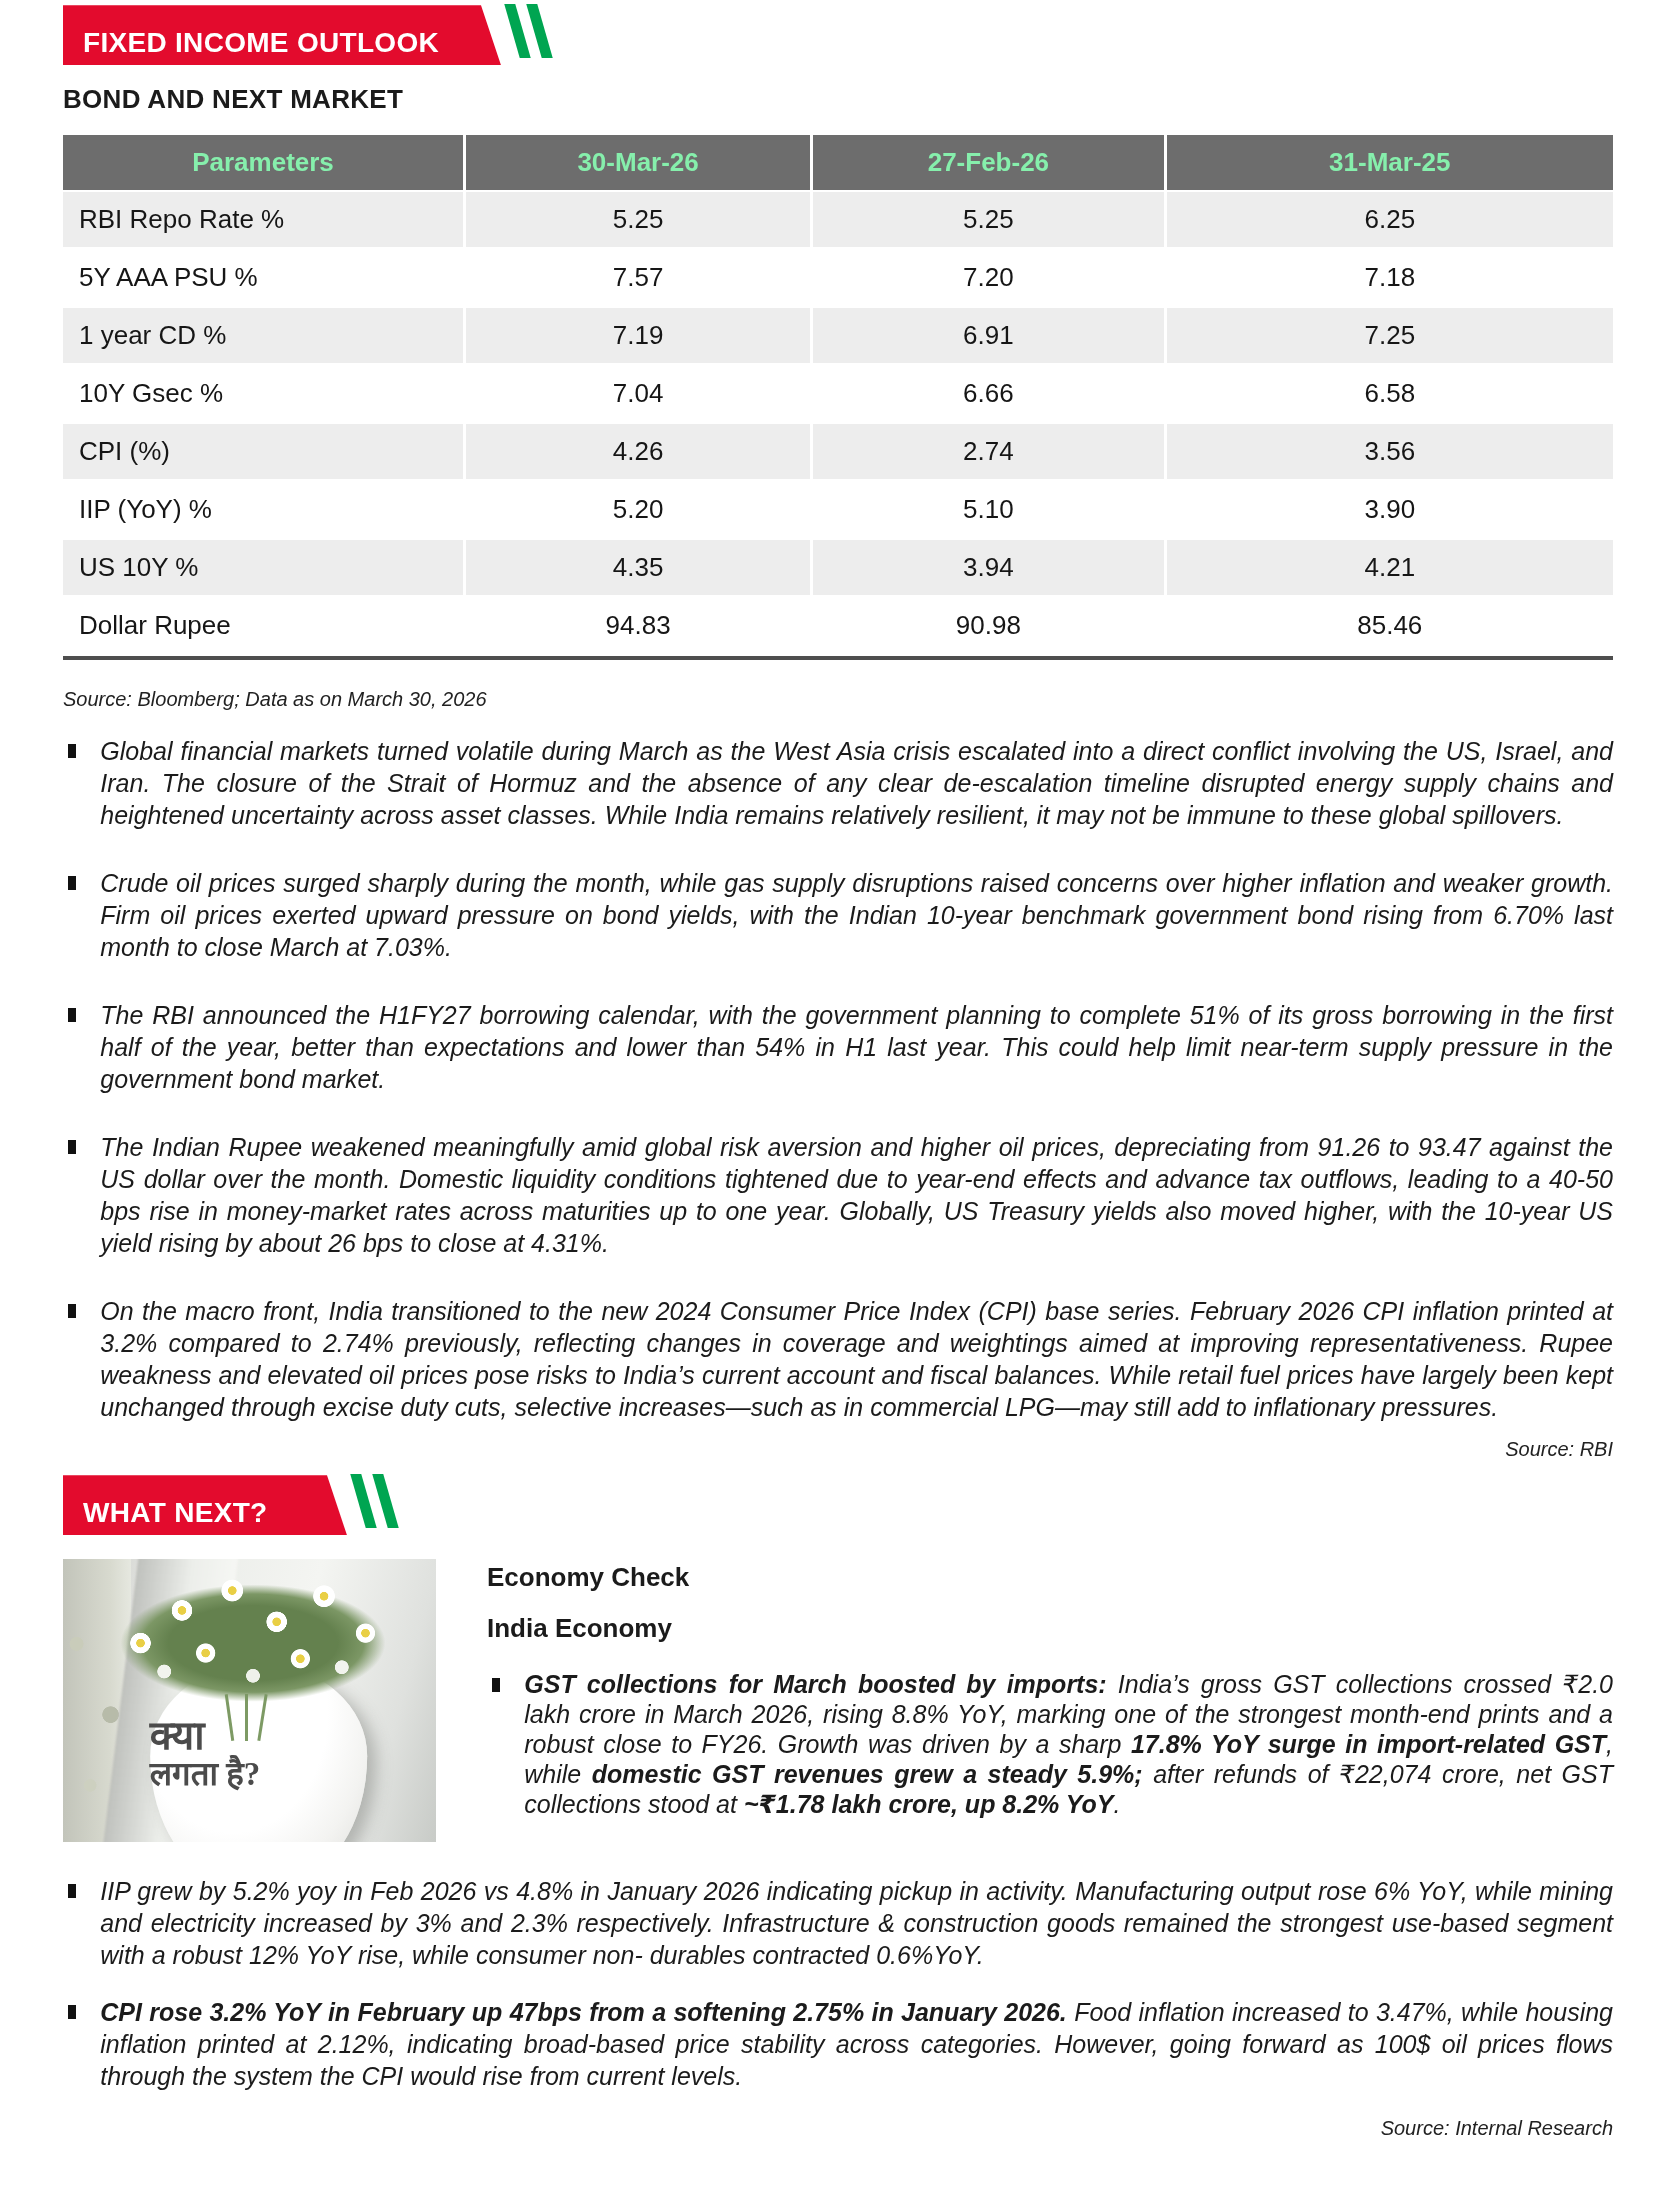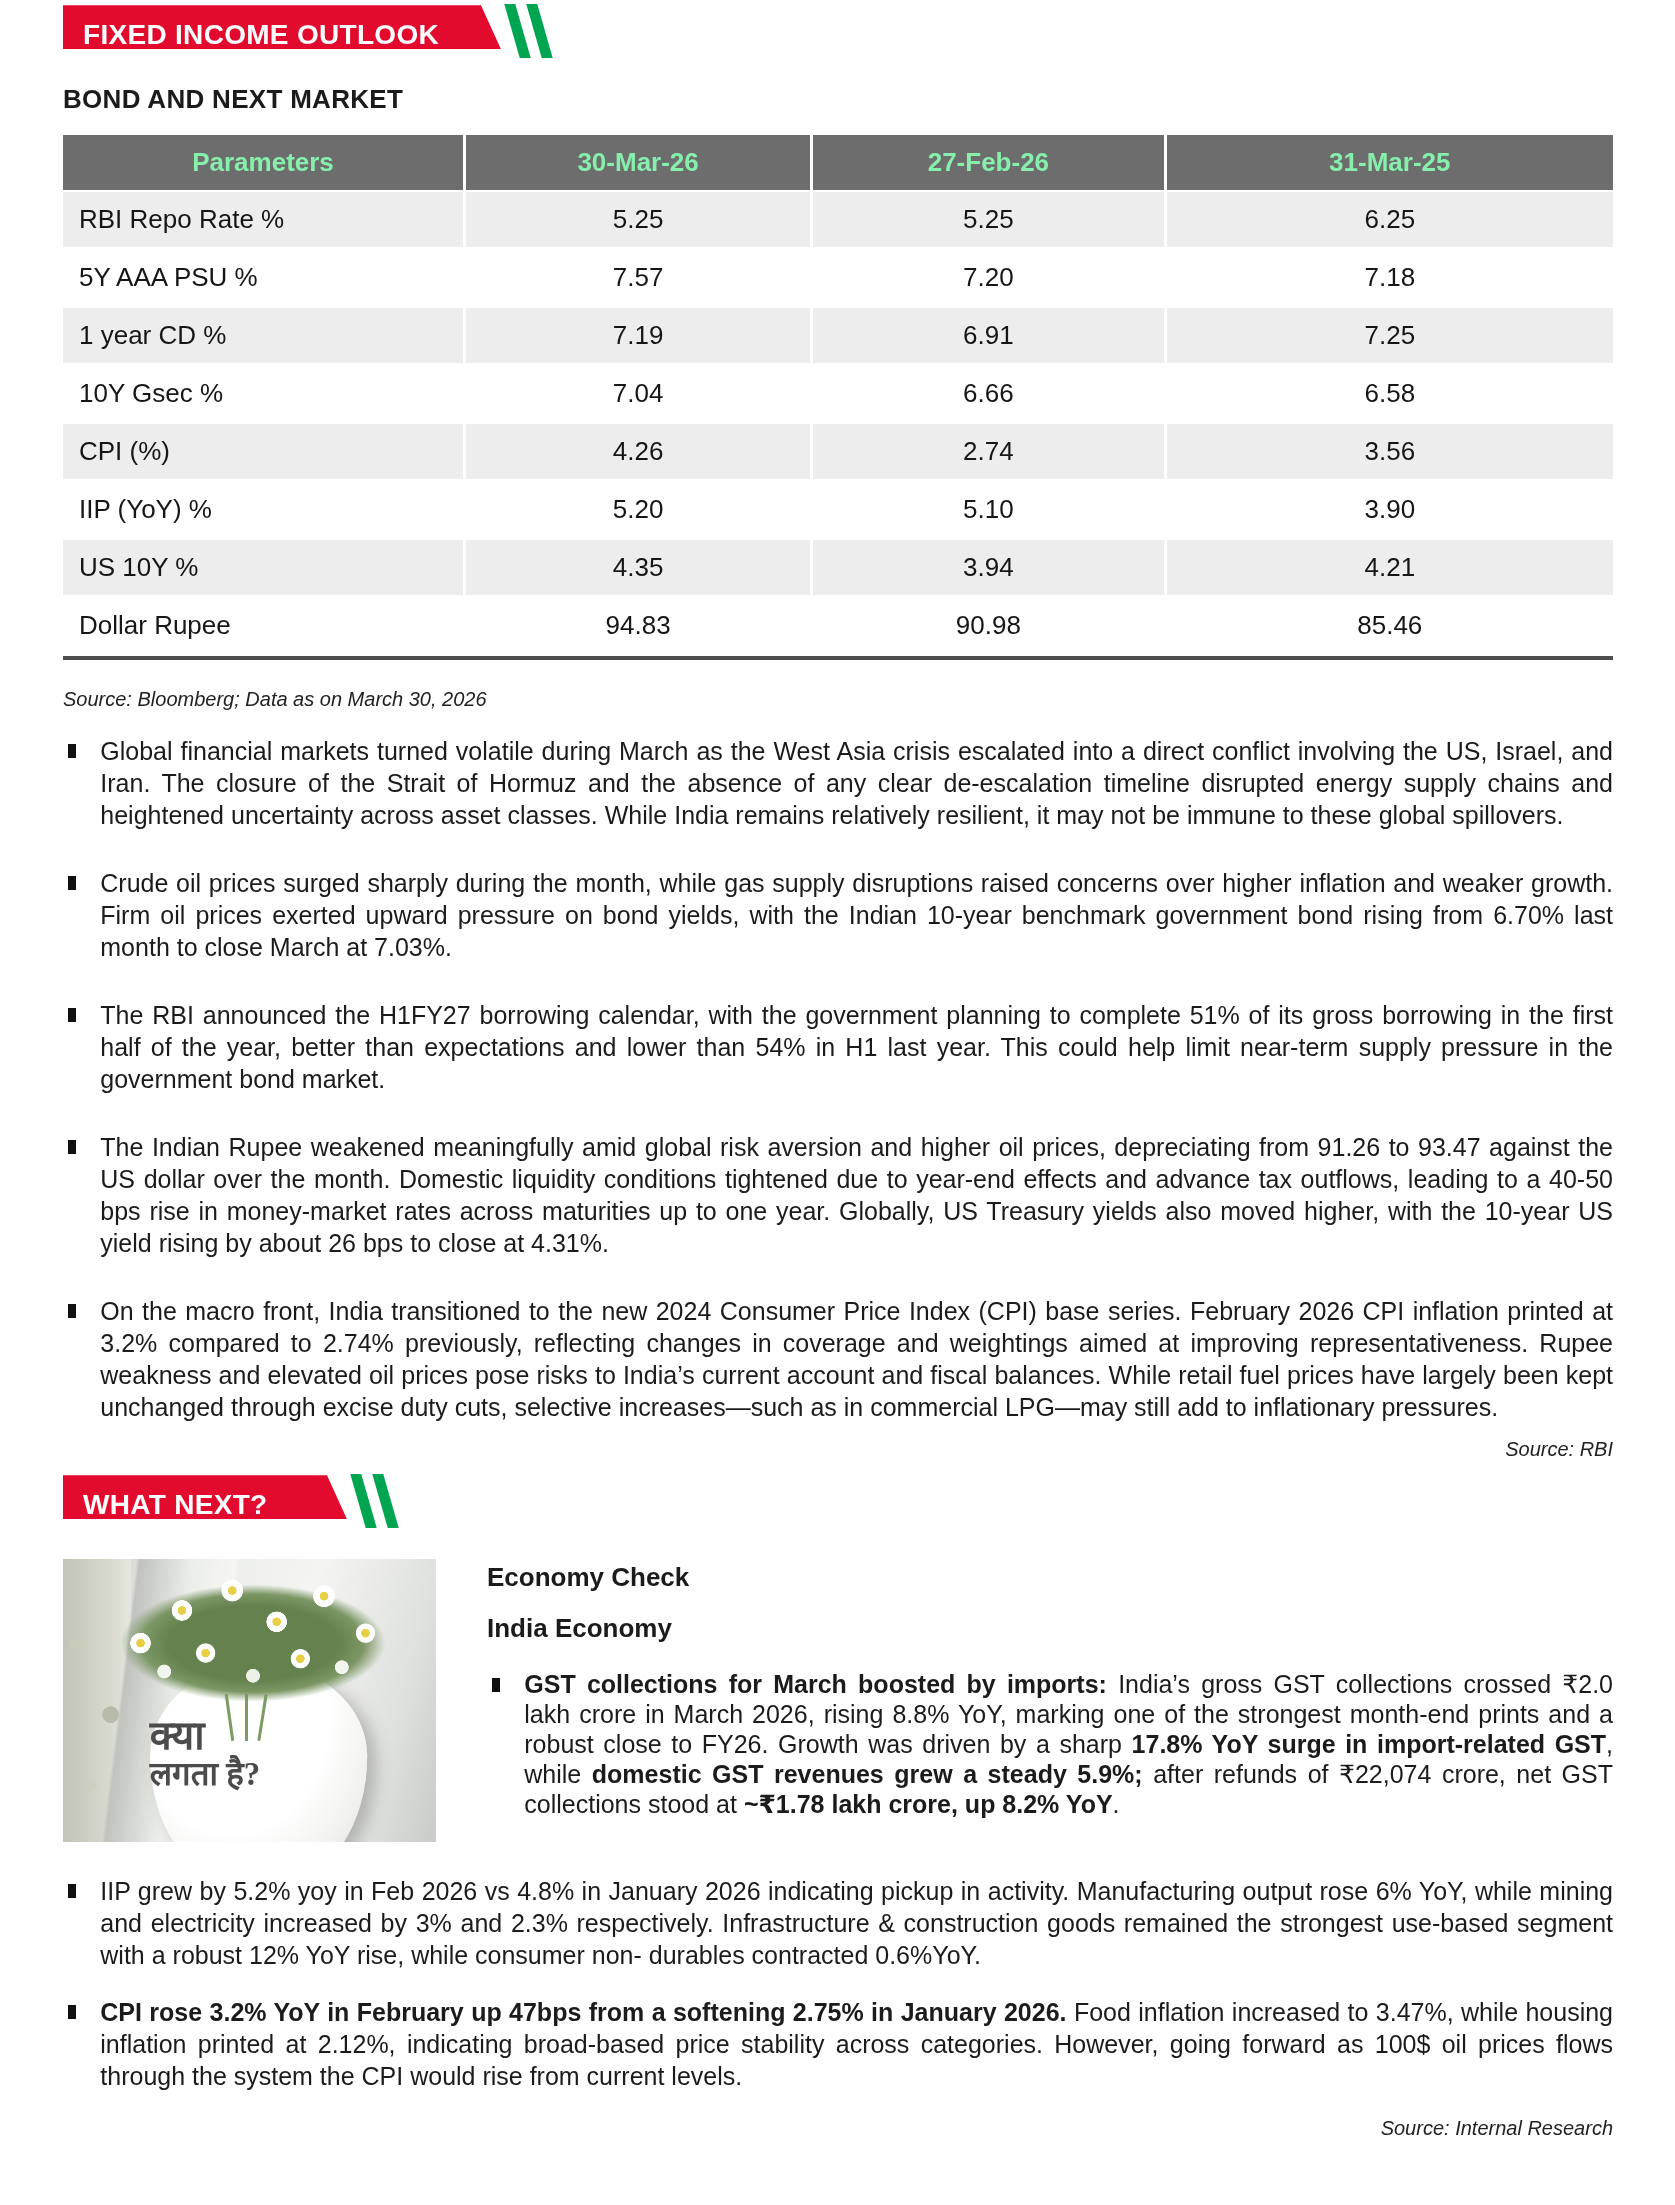--- a/index.html
+++ b/index.html
@@ -6,21 +6,21 @@
   .page{
     position:relative; width:1676px; height:2205px; overflow:hidden;
     background:#ffffff; box-sizing:border-box;
     padding:5.3px 63px 0 63px;
     font-family:"Liberation Sans","DejaVu Sans",sans-serif;
     color:#1b1b1b;
   }
   
   .banner{display:flex; align-items:flex-start; height:55px;}
   .banner-red{
-    background:#e30b2d; color:#ffffff; height:44px;
+    background:#e30b2d; color:#ffffff; height:60px;
     display:flex; align-items:center;
     font-weight:bold; font-size:28px; letter-spacing:0.3px;
     padding:16px 45px 0 20px; box-sizing:border-box;
     clip-path:polygon(0 0, calc(100% - 20px) 0, 100% 100%, 0 100%);
     white-space:nowrap;
   }
   .b1{min-width:438px;} .b2{min-width:421px;} .b3{min-width:284px;}
   .stripe{
     display:block; width:10.5px; height:54px; background:#00a551;
     transform:skewX(16deg); margin-left:11.2px; margin-top:-1.3px;
@@ -41,21 +41,21 @@
     border-right:3.3px solid #ffffff; border-bottom:3.3px solid #ffffff; padding:0;
   }
   td:last-child{border-right:none;}
   td.param{text-align:left; padding-left:16px;}
   tr.shade td{background:#ededed;}
   
   .src{font-size:20px; font-style:italic; color:#222222;}
   .src.left{margin-top:28px;}
   .src.right{text-align:right;}
   
-  .li{display:flex; margin-bottom:36px;}
+  .li{display:flex; margin-bottom:36px;font-style:italic;}
   .li:last-child{margin-bottom:0;}
   .sq{flex:0 0 8px; width:8px; height:14px; background:#111111; margin:9.2px 24px 0 5.3px;}
   .li p{flex:1; margin:0; font-size:25px; line-height:32px; text-align:justify; color:#1b1b1b;}
   .glance{margin-top:24px;}
   
   .wn-row{display:flex; margin-top:29px;}
   .econ{flex:1; margin-left:51px;}
   .econ h3{font-size:26px; font-weight:bold; margin:2.6px 0 20px 0;}
   .econ h3.second{margin:0 0 25px 0;}
   .econ .li p{line-height:30px;}

